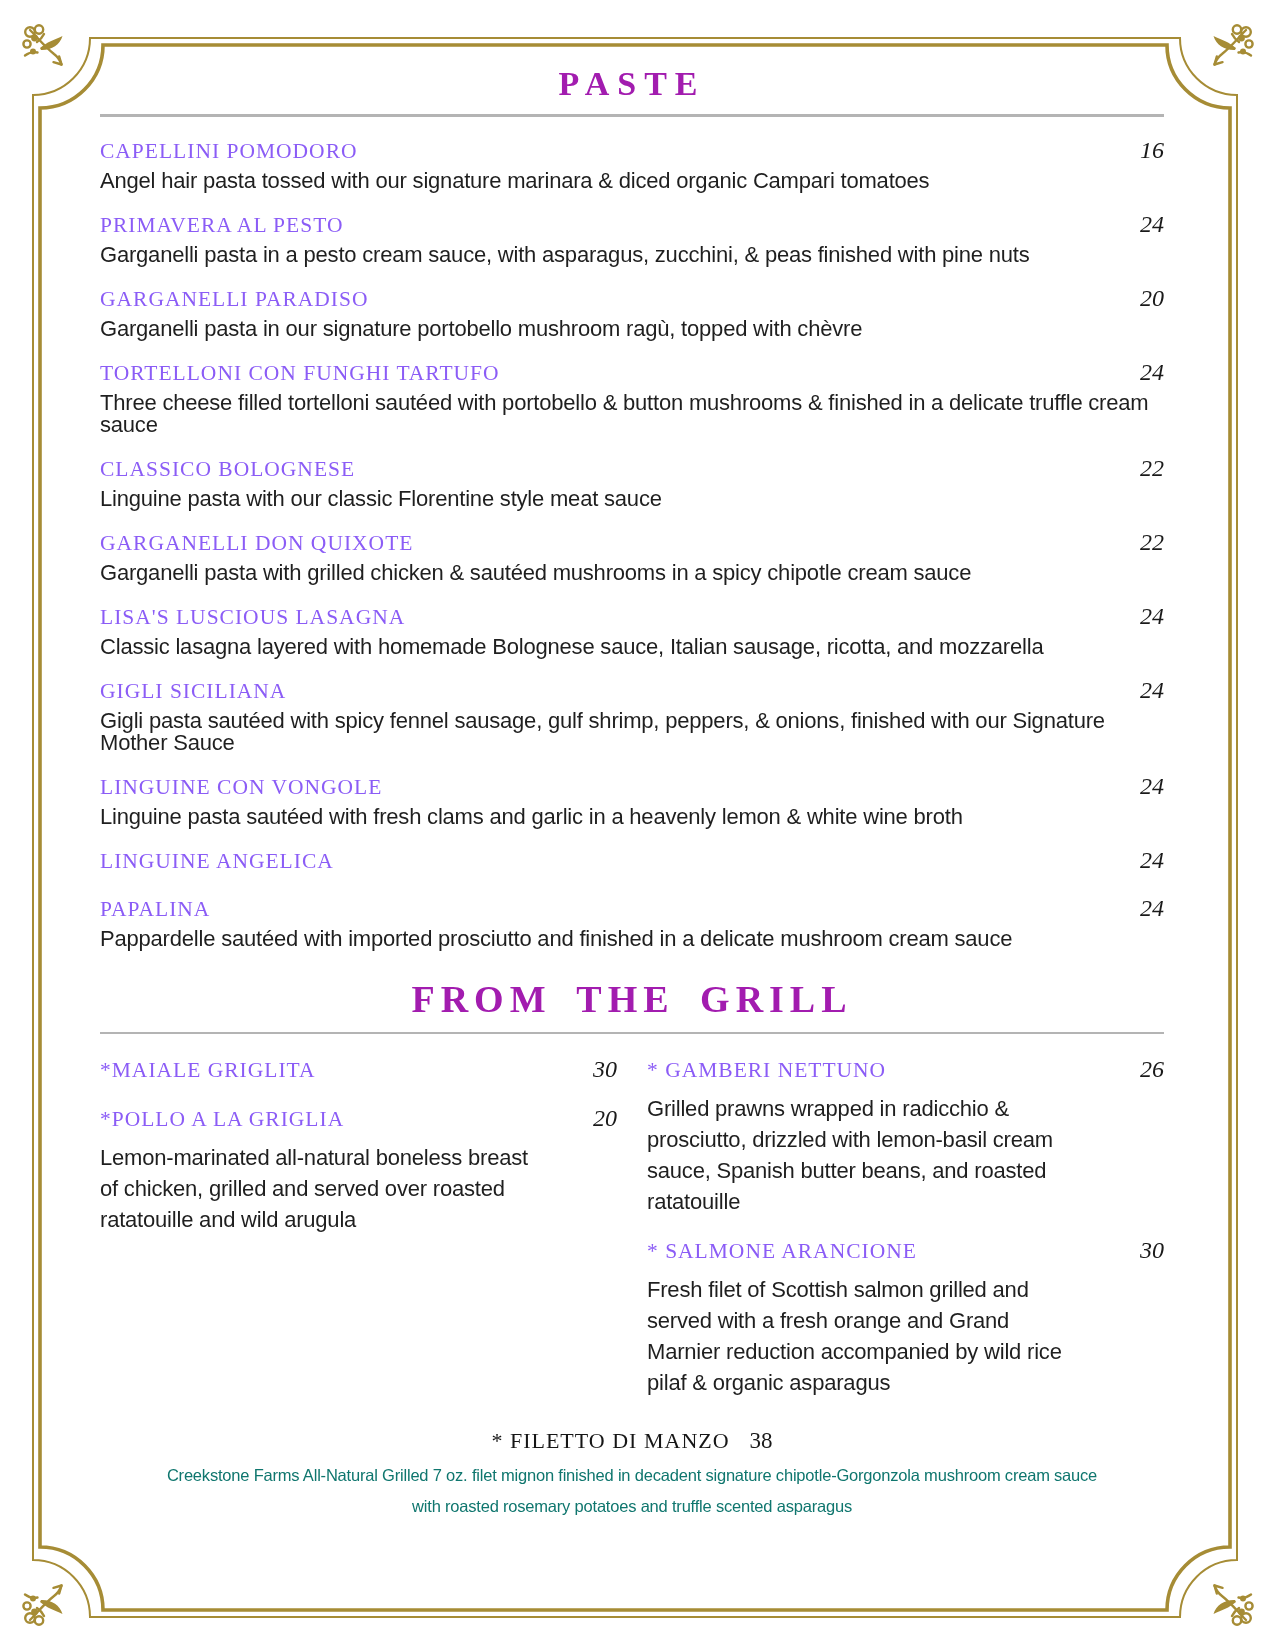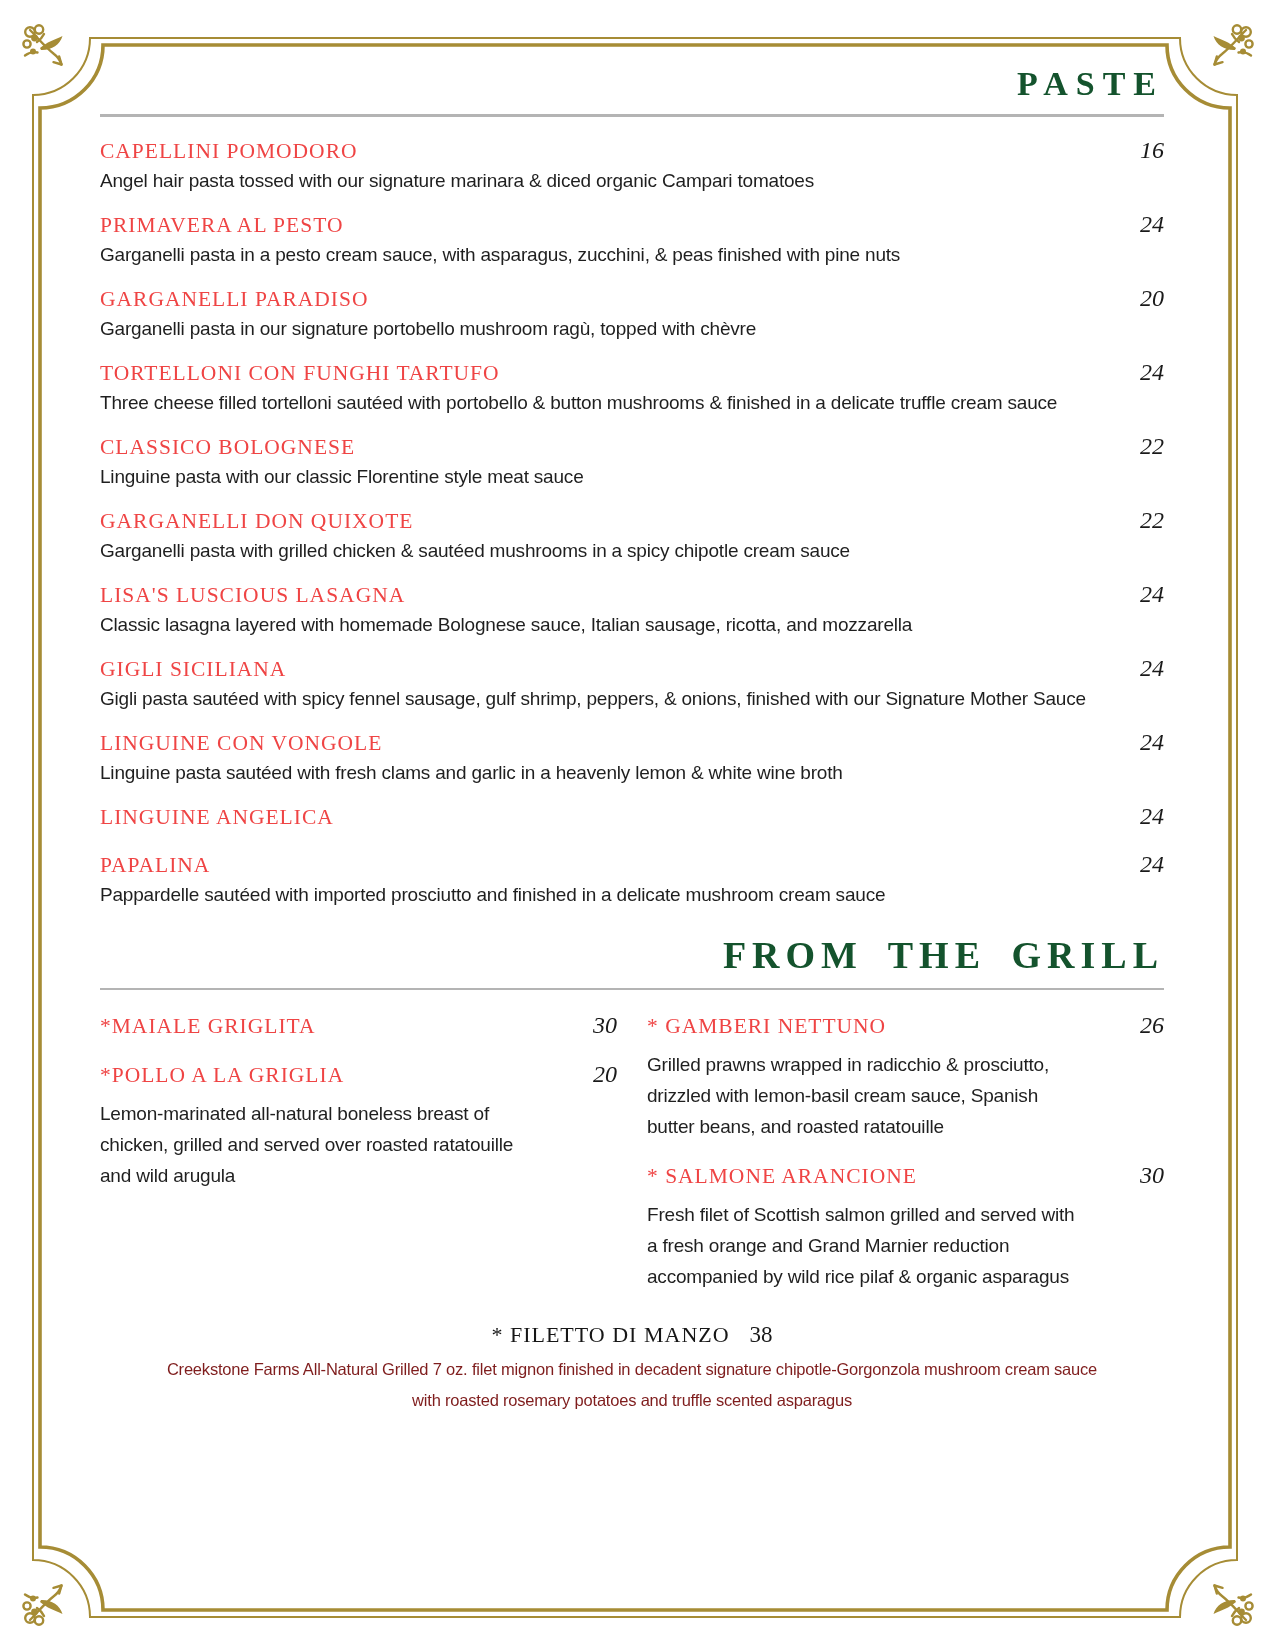--- a/index.html
+++ b/index.html
@@ -17,60 +17,60 @@
   }
   .frame .outer{fill:none;stroke:#a68c35;stroke-width:2;}
   .frame .inner{fill:none;stroke:#a68c35;stroke-width:3.6;}
 
   .content{
     position:absolute;left:100px;top:64px;width:1064px;
   }
   .section-title{
     font-family:"Liberation Serif", serif;
     font-weight:bold;
-    color:#14532d;
-    text-align:right;
+    color:#a21caf;
+    text-align:center;
     margin:0 0 10px 0;
   }
   .paste-title{font-size:34px;letter-spacing:8px;line-height:40px;}
   .grill-title{font-size:38px;letter-spacing:6px;word-spacing:10px;line-height:46px;margin-top:26px;}
   .rule{height:2.5px;background:#b4b4b4;margin:0 0 18px 0;}
 
   .menu-item{margin-bottom:17px;}
   .item-head{display:flex;justify-content:space-between;align-items:baseline;}
   .item-name{
     font-family:"Liberation Serif", serif;
-    font-size:21.5px;color:#ef4444;letter-spacing:1px;line-height:30px;
+    font-size:21.5px;color:#8b5cf6;letter-spacing:1px;line-height:30px;
   }
   .item-price{
     font-family:"Liberation Serif", serif;font-style:italic;
     font-size:24px;color:#1a1a1a;line-height:30px;
   }
   .item-desc{
     font-family:"Liberation Sans", sans-serif;
-    font-size:19px;color:#1f1f1f;line-height:22px;margin-top:4px;
+    font-size:22px;color:#1f1f1f;line-height:22px;margin-top:4px;
     letter-spacing:-0.2px;
   }
 
   .grill-cols{display:flex;gap:30px;margin-top:20px;}
   .col{flex:1;min-width:0;}
   .grill-item{margin-bottom:18px;}
   .grill-item .item-desc{line-height:31px;max-width:440px;margin-top:8px;}
 
   .feature{ text-align:center;margin-top:12px; }
   .feature-head{margin-bottom:6px;}
   .feature-name{
     font-family:"Liberation Serif", serif;font-size:22px;color:#161616;letter-spacing:1px;
   }
   .feature-price{
     font-family:"Liberation Serif", serif;font-size:23px;color:#1a1a1a;margin-left:20px;
   }
   .feature-desc-line{
     font-family:"Liberation Sans", sans-serif;
-    font-size:16.5px;color:#7f1d1d;line-height:31px;letter-spacing:-0.2px;
+    font-size:16.5px;color:#0f766e;line-height:31px;letter-spacing:-0.2px;
   }
 </style>
 </head>
 <body>
 
 <svg class="frame" viewBox="0 0 1275 1650" aria-hidden="true">
   <defs>
     <g id="sprig" fill="none" stroke="#a68c35" stroke-width="2.4" stroke-linecap="round" stroke-linejoin="round">
       <path d="M10 6 C 18 14, 24 22, 34 30 C 38 33, 40 36, 41.5 40.5"></path>
       <path d="M41.5 40.5 L33.5 38.2 M41.5 40.5 L39.2 32.5"></path>

